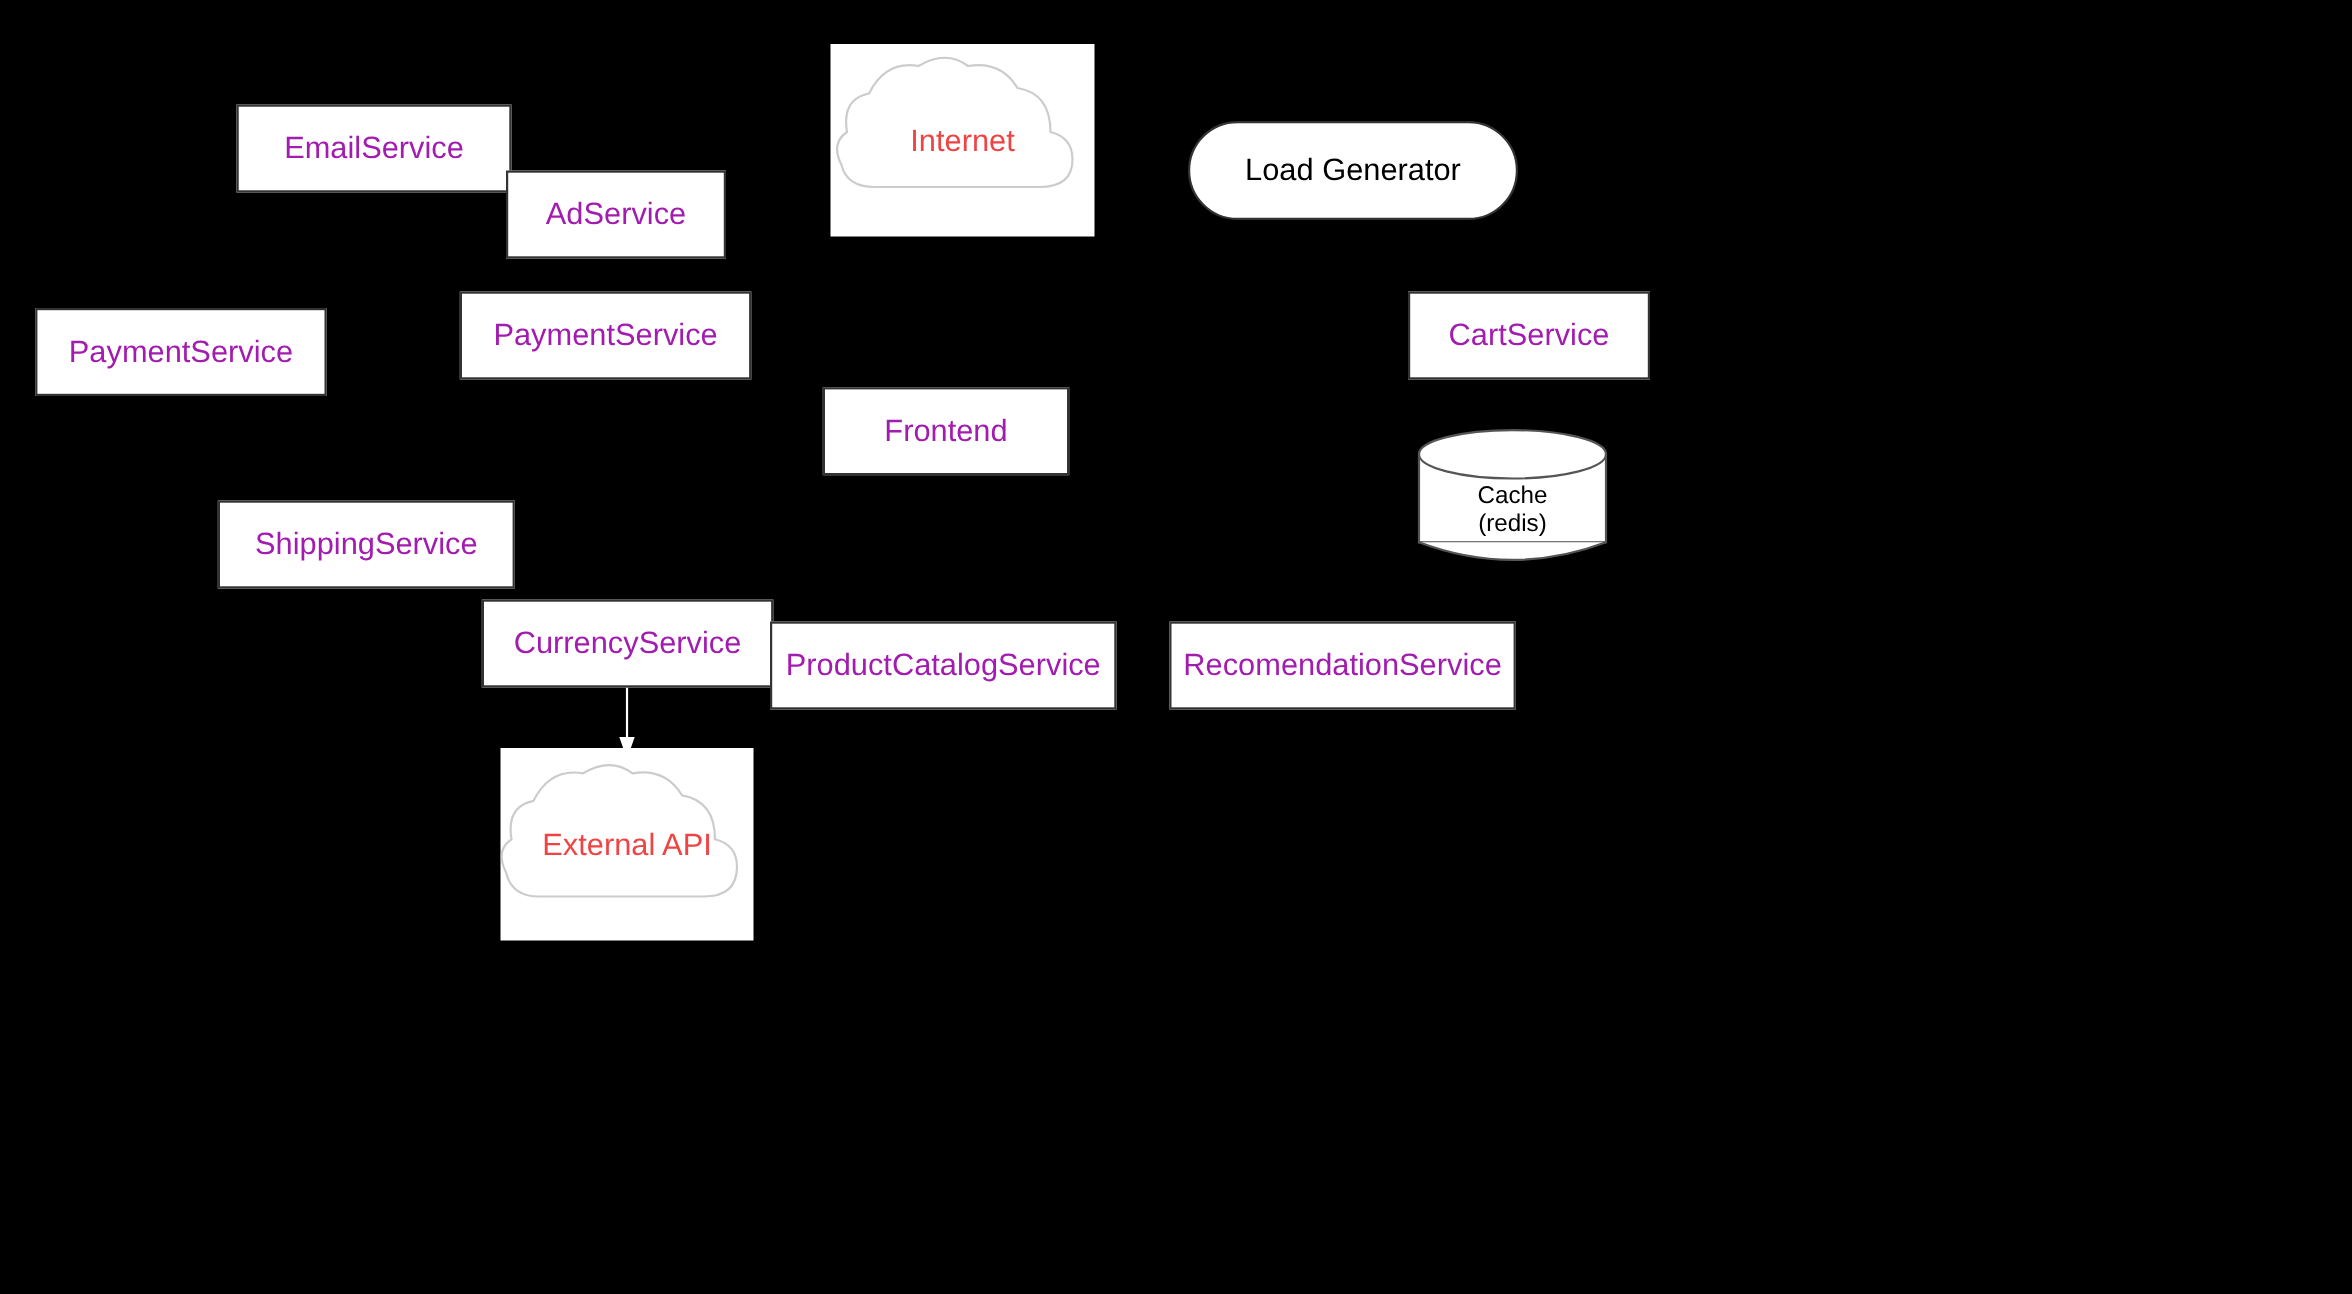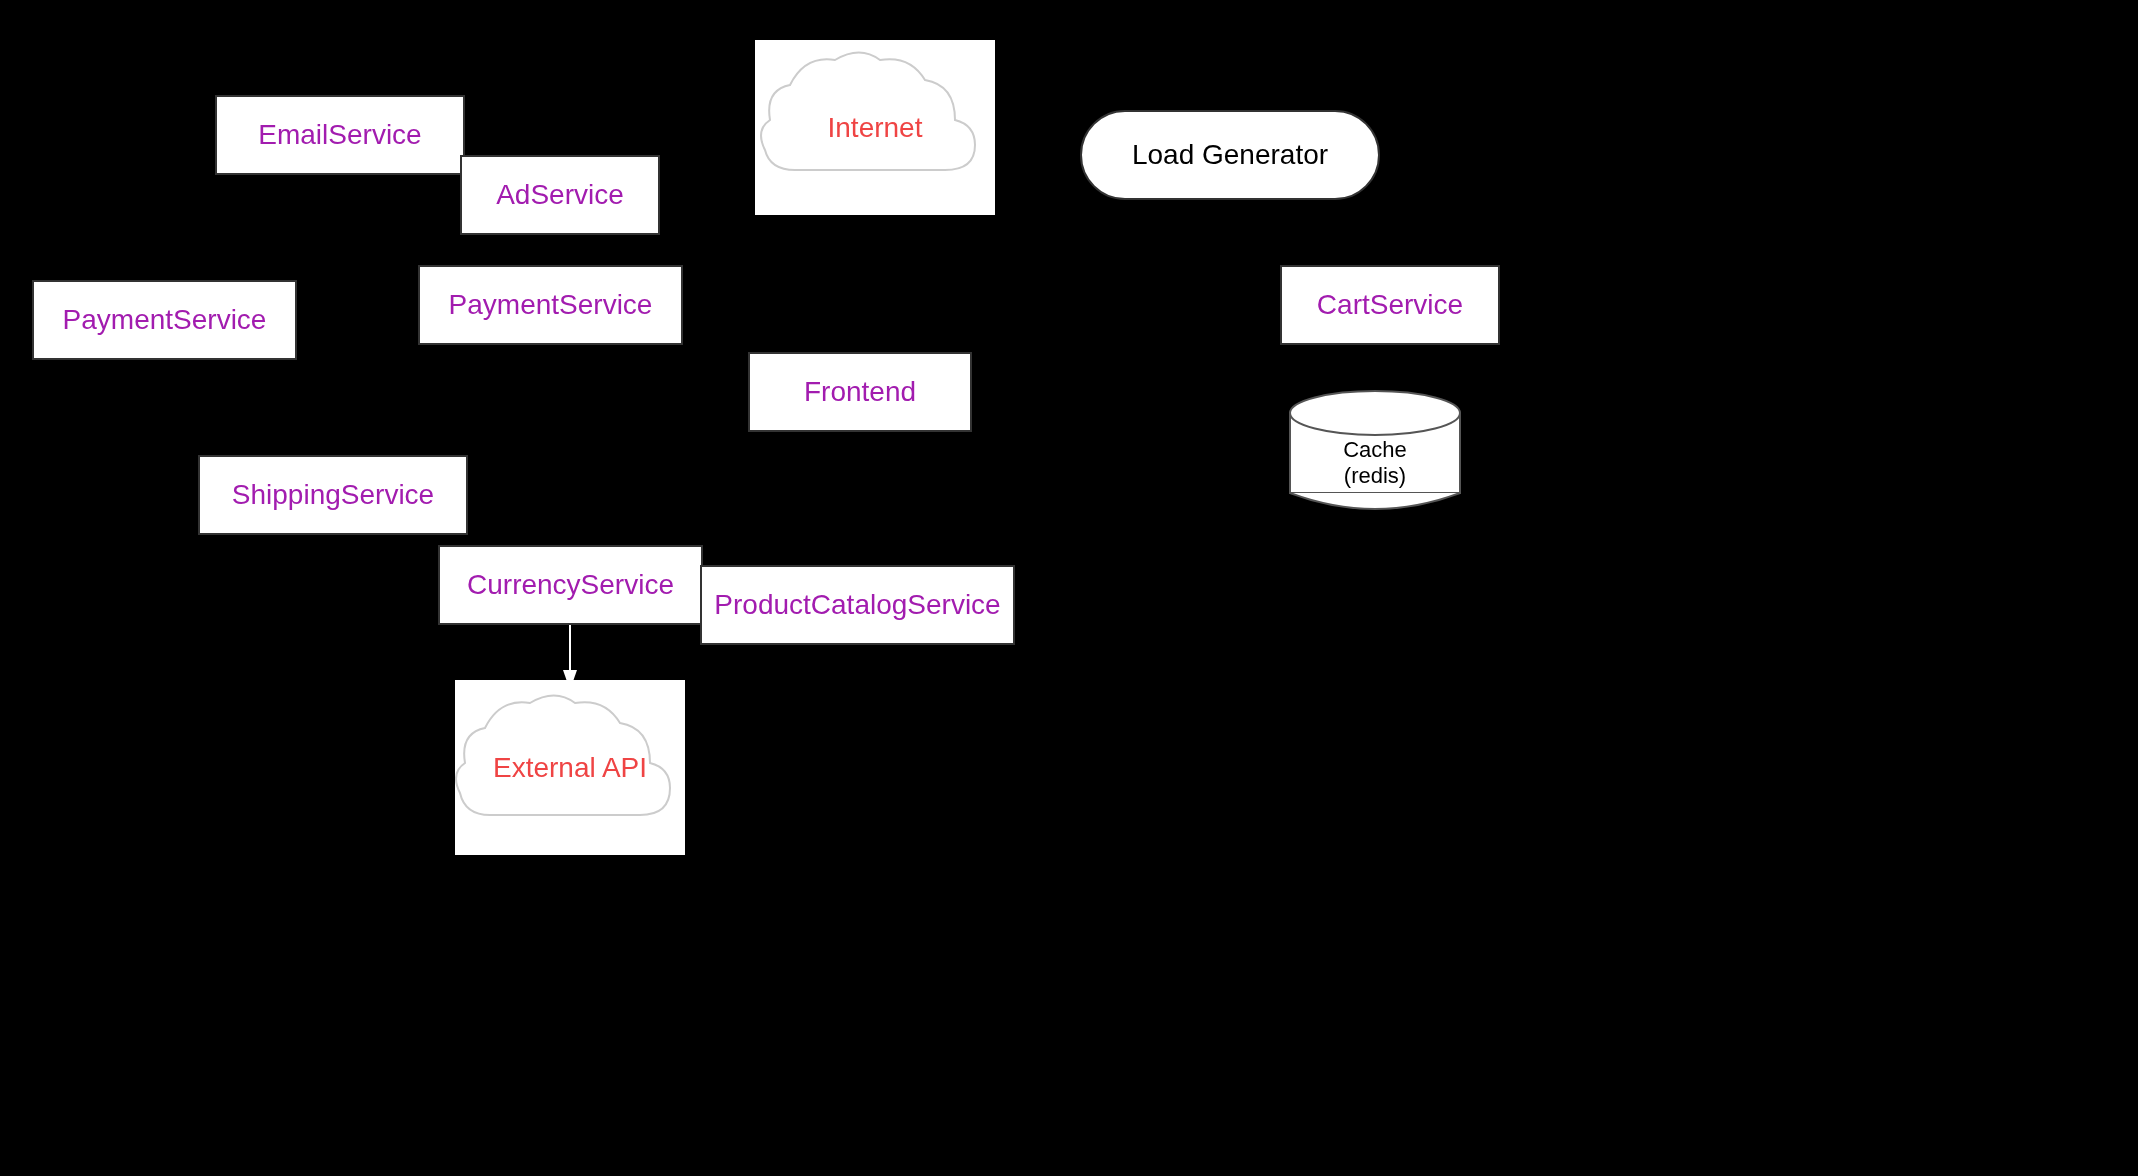--- a/index.html
+++ b/index.html
@@ -156,20 +156,23 @@
   </div>
 
   <div class="service-box" style="left:438px; top:545px; width:265px; height:80px;">
     <span>CurrencyService</span>
   </div>
 
   <div class="service-box" style="left:700px; top:565px; width:315px; height:80px;">
     <span>ProductCatalogService</span>
   </div>
 
+  <div class="service-box" style="left:1063px; top:565px; width:315px; height:80px;">
+    <span>RecomendationService</span>
+  </div>
 
   <div class="cloud-shape" style="left:455px; top:680px; width:230px; height:175px;">
     <svg viewBox="0 0 230 175" xmlns="http://www.w3.org/2000/svg">
       <path d="M185,135 Q215,135 215,108 Q215,88 195,83 Q195,48 165,43 Q150,18 120,23 Q100,8 75,23 Q45,18 30,48 Q5,53 10,83 Q-5,93 5,113 Q10,135 35,135 Z" fill="white" stroke="#ccc" stroke-width="2"></path>
     </svg>
     <span class="cloud-label">External API</span>
   </div>
 
 </div>
 

